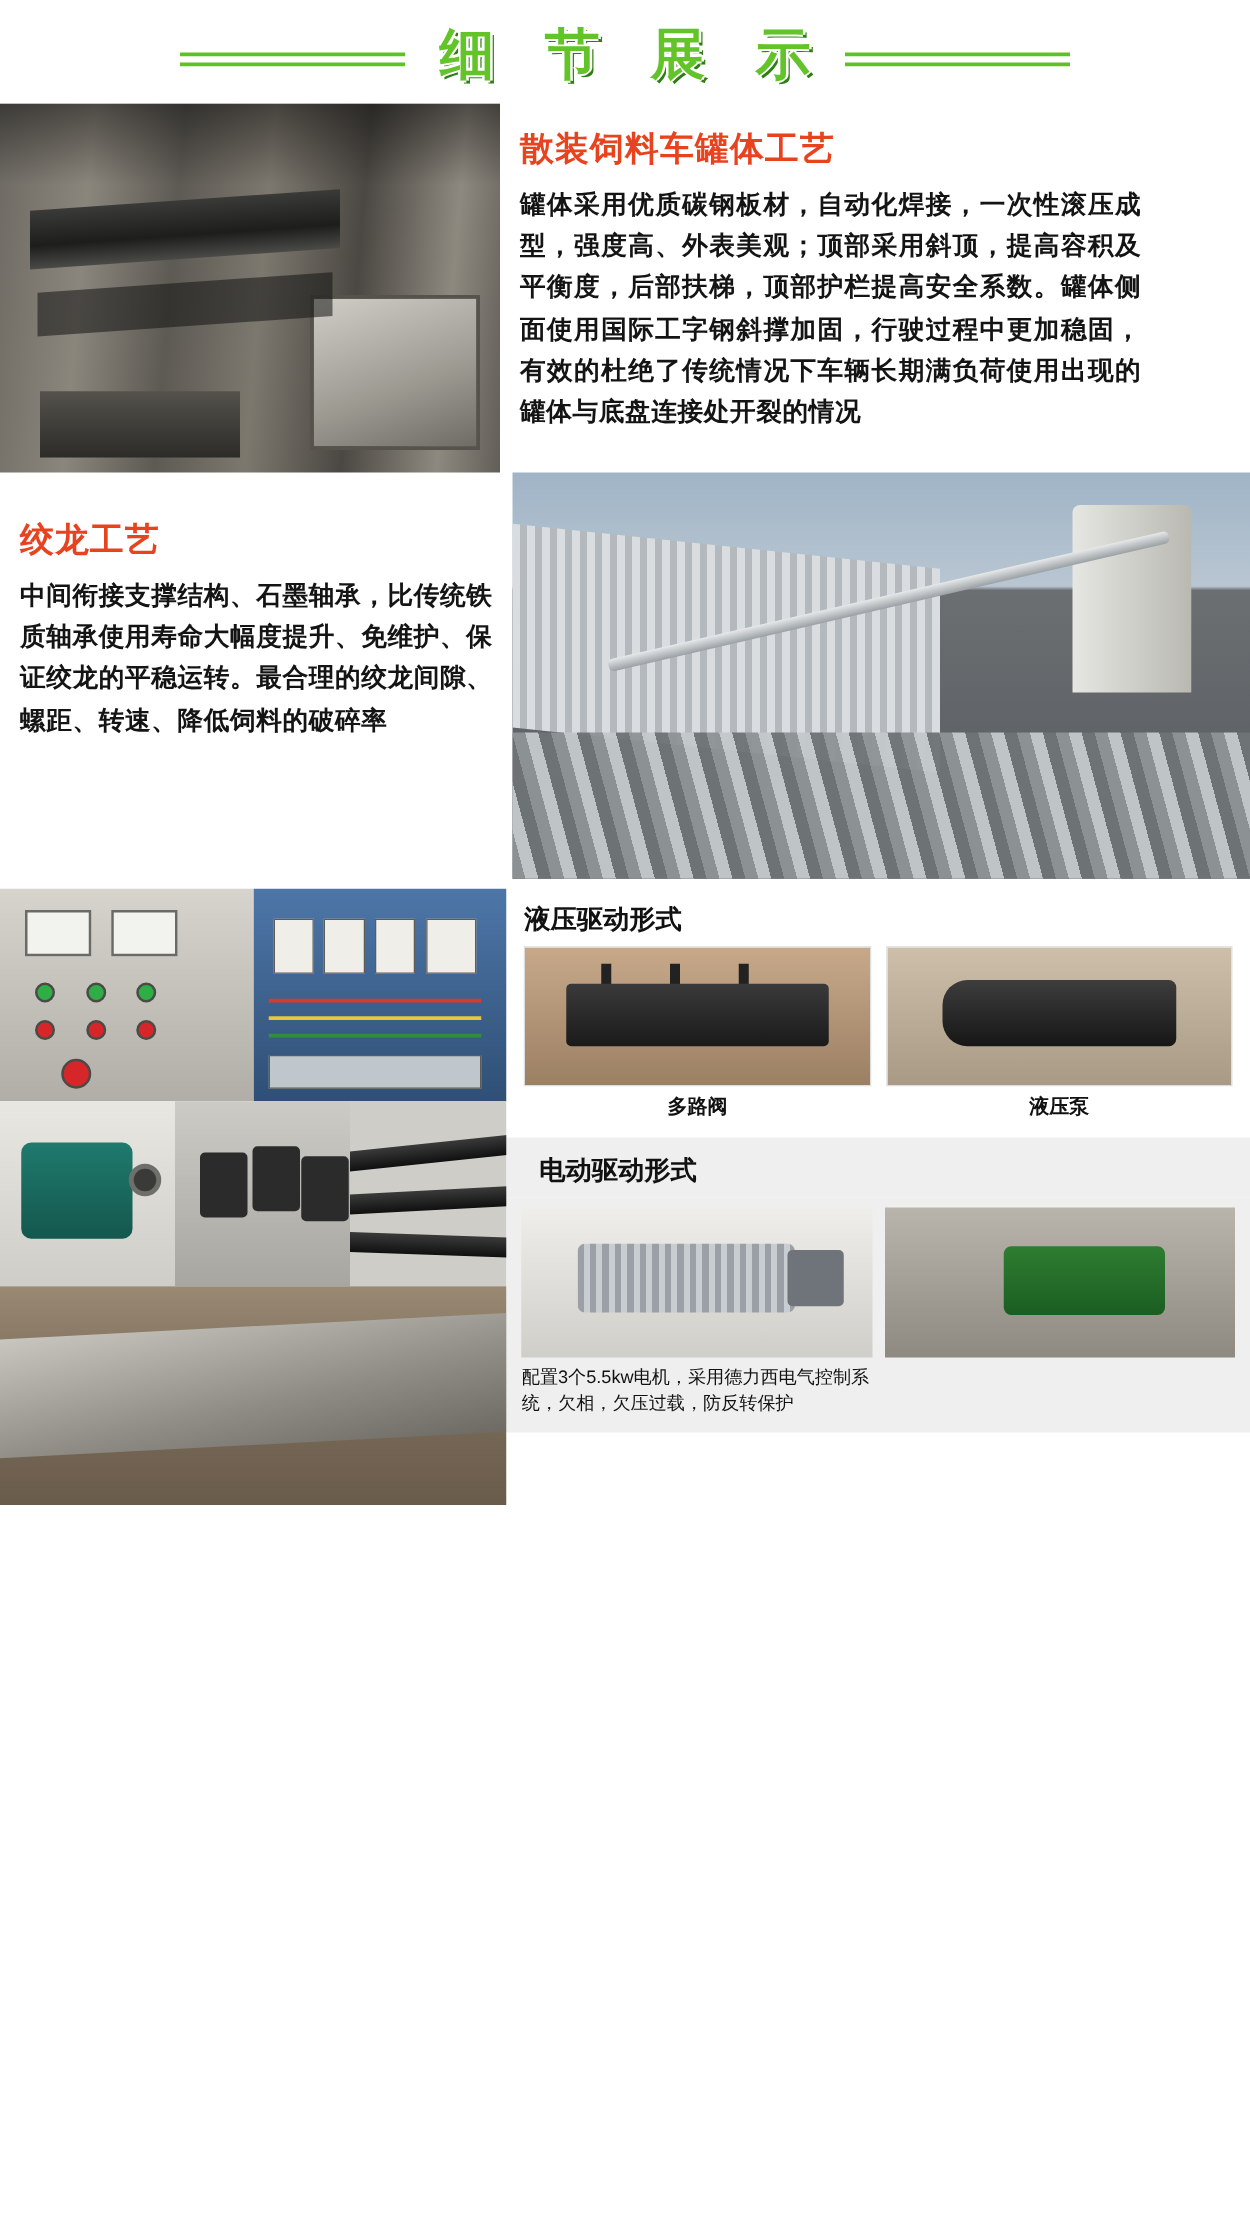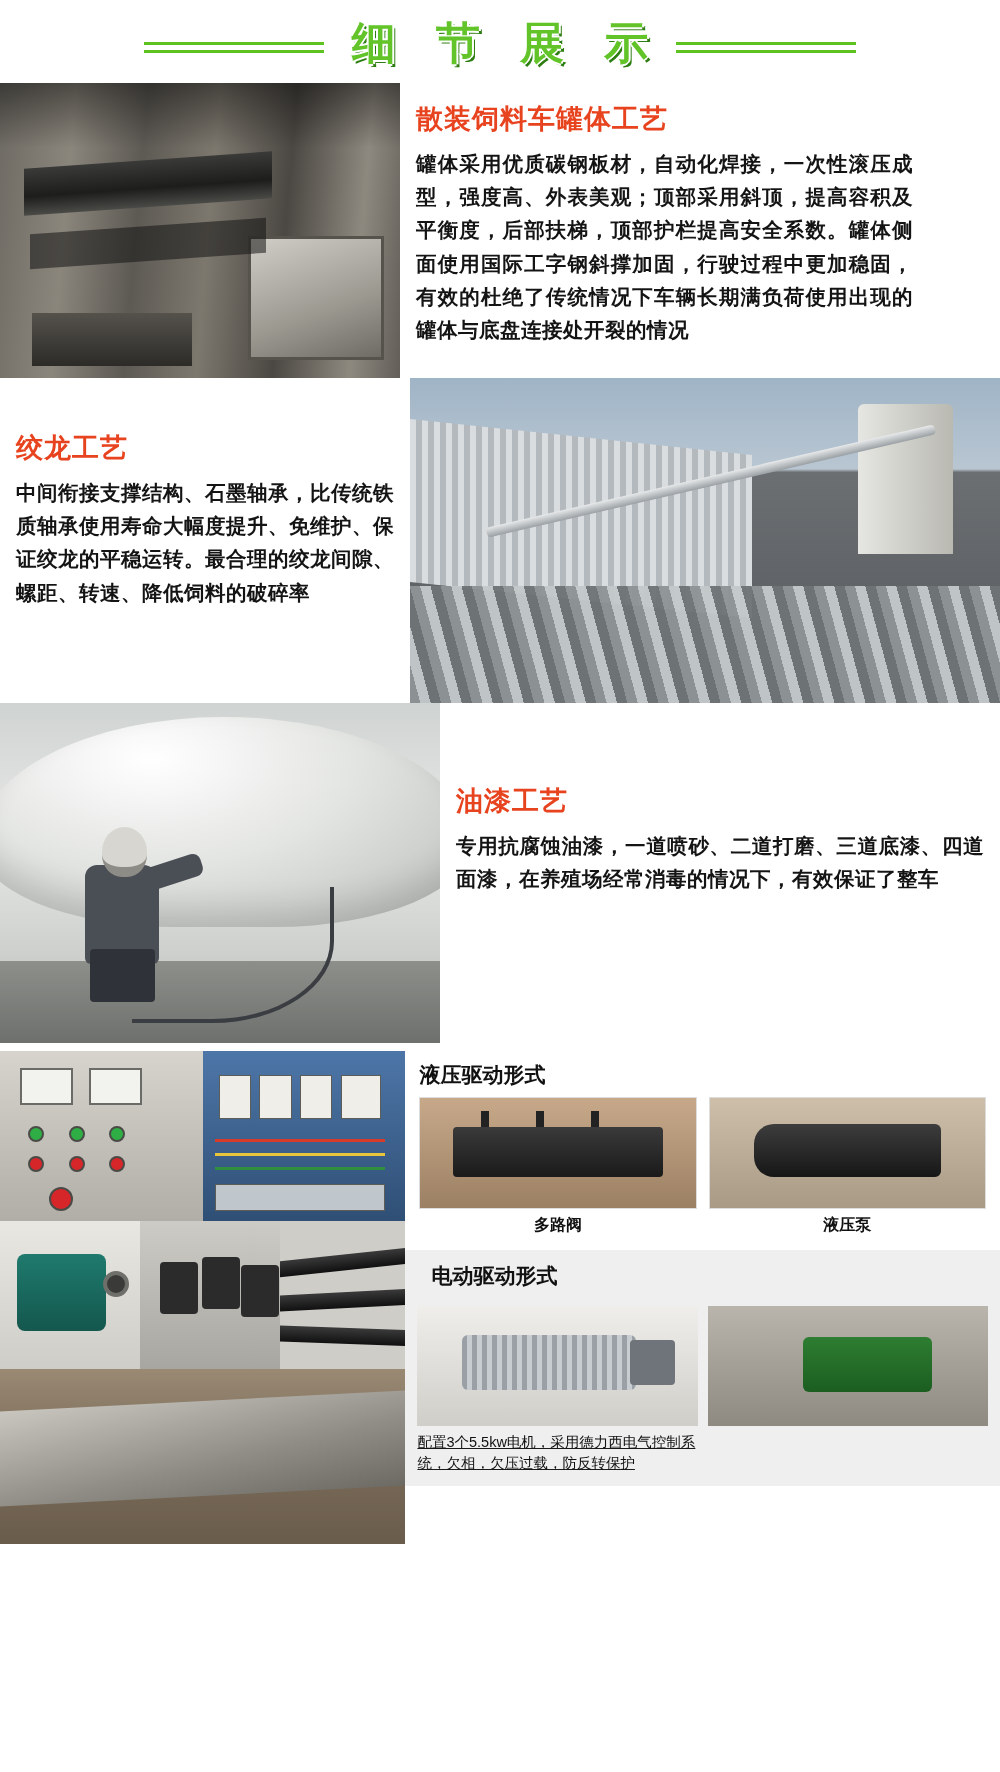--- a/index.html
+++ b/index.html
@@ -253,21 +253,21 @@
   .img-pump .p {
     position: absolute; left: 16%; top: 24%; width: 68%; height: 48%;
     background: linear-gradient(180deg,#3d3d3d,#161616); border-radius: 20px 6px 6px 20px;
   }
 
   .pr-head2 {
     font-size: 21px; font-weight: bold; color: #111;
     padding: 12px 0 8px 26px; background: #efefef; margin-top: 10px;
   }
   .tri2 { display: flex; gap: 10px; padding: 8px 12px 12px 12px; background: #efefef; }
-  .tri2 .cell { flex: 1; text-decoration: underline; }
+  .tri2 .cell { flex: 1; }
   .tri2 .img { height: 120px; position: relative; overflow: hidden; }
   .tri2 .cap { font-size: 14.5px; line-height: 1.45; color: #111; padding-top: 6px; }
   .img-emotor { background: linear-gradient(180deg,#efeeea,#cfcec9); }
   .img-emotor .body {
     position: absolute; left: 16%; top: 24%; width: 62%; height: 46%;
     background: repeating-linear-gradient(90deg,#9aa0a6 0 5px,#c8cdd2 5px 10px);
     border-radius: 6px;
   }
   .img-emotor .fan {
     position: absolute; right: 8%; top: 28%; width: 16%; height: 38%;
@@ -306,49 +306,32 @@
       <div class="panel"></div>
       <div class="panel2"></div>
     </div>
     <div class="txtcol" style="width:529px;">
       <div class="blk-title">散装饲料车罐体工艺</div>
       <div class="blk-body">罐体采用优质碳钢板材，自动化焊接，一次性滚压成型，强度高、外表美观；顶部采用斜顶，提高容积及平衡度，后部扶梯，顶部护栏提高安全系数。罐体侧面使用国际工字钢斜撑加固，行驶过程中更加稳固，有效的杜绝了传统情况下车辆长期满负荷使用出现的罐体与底盘连接处开裂的情况</div>
     </div>
   </div>
 
   <div class="row">
-    <div class="txtcol" style="width:410px;padding-top:52px;">
+    <div class="txtcol" style="width:410px;padding-top:36px;">
       <div class="blk-title">绞龙工艺</div>
       <div class="blk-body">中间衔接支撑结构、石墨轴承，比传统铁质轴承使用寿命大幅度提升、免维护、保证绞龙的平稳运转。最合理的绞龙间隙、螺距、转速、降低饲料的破碎率</div>
     </div>
     <div class="photo ph-auger" style="width:590px;height:325px;">
       <div class="shed"></div>
       <div class="silo"></div>
       <div class="arm"></div>
       <div class="screws"></div>
     </div>
   </div>
 
-  <div class="row">
-    <div class="photo ph-paint" style="width:440px;height:340px;">
-      <div class="tank"></div>
-      <div class="ground"></div>
-      <div class="hose"></div>
-      <div class="worker">
-        <div class="arm"></div>
-        <div class="torso"></div>
-        <div class="head"></div>
-        <div class="legs"></div>
-      </div>
-    </div>
-    <div class="txtcol" style="width:560px;padding-top:80px;">
-      <div class="blk-title">油漆工艺</div>
-      <div class="blk-body">专用抗腐蚀油漆，一道喷砂、二道打磨、三道底漆、四道面漆，在养殖场经常消毒的情况下，有效保证了整车</div>
-    </div>
-  </div>
 
   <div class="spacer-white"></div>
 
 
   <div class="parts">
 
     <div class="parts-left">
       <div class="pl-top">
         <div class="cab-panel">
           <div class="gauge" style="left:10%;top:10%;width:26%;height:22%;"></div>

